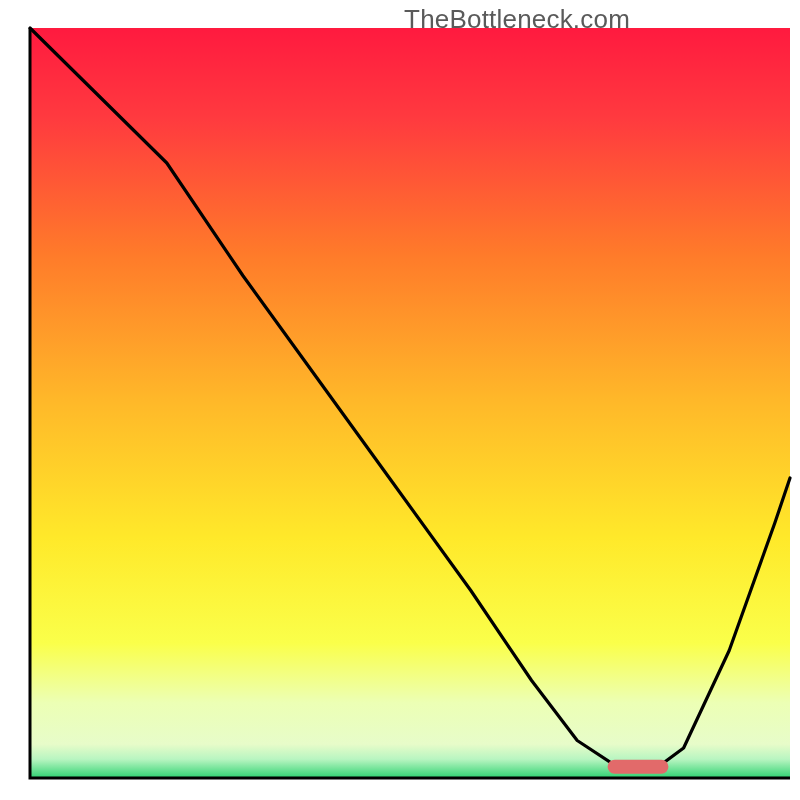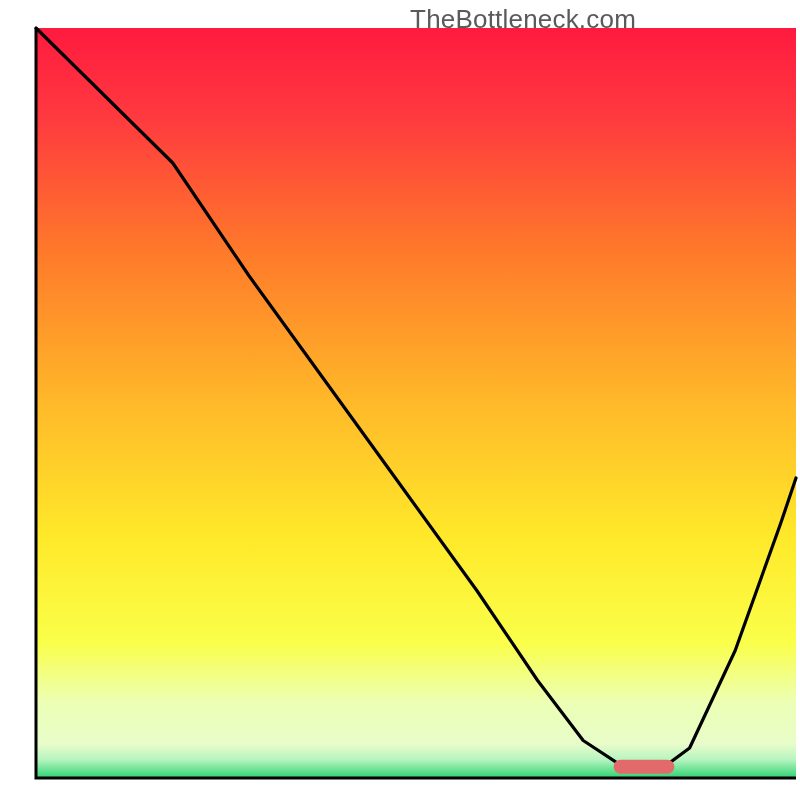--- a/index.html
+++ b/index.html
@@ -8,21 +8,20 @@
     width: 800px;
     height: 800px;
     overflow: hidden;
     background: #ffffff;
     font-family: Arial, Helvetica, sans-serif;
   }
   .canvas {
     position: relative;
     width: 640px;
     height: 800px;
-    margin-left: 6px;
   }
   .watermark {
     position: absolute;
     top: 4px;
     right: 10px;
     font-size: 26px;
     font-weight: 400;
     color: #5a5a5a;
     letter-spacing: 0.2px;
   }

